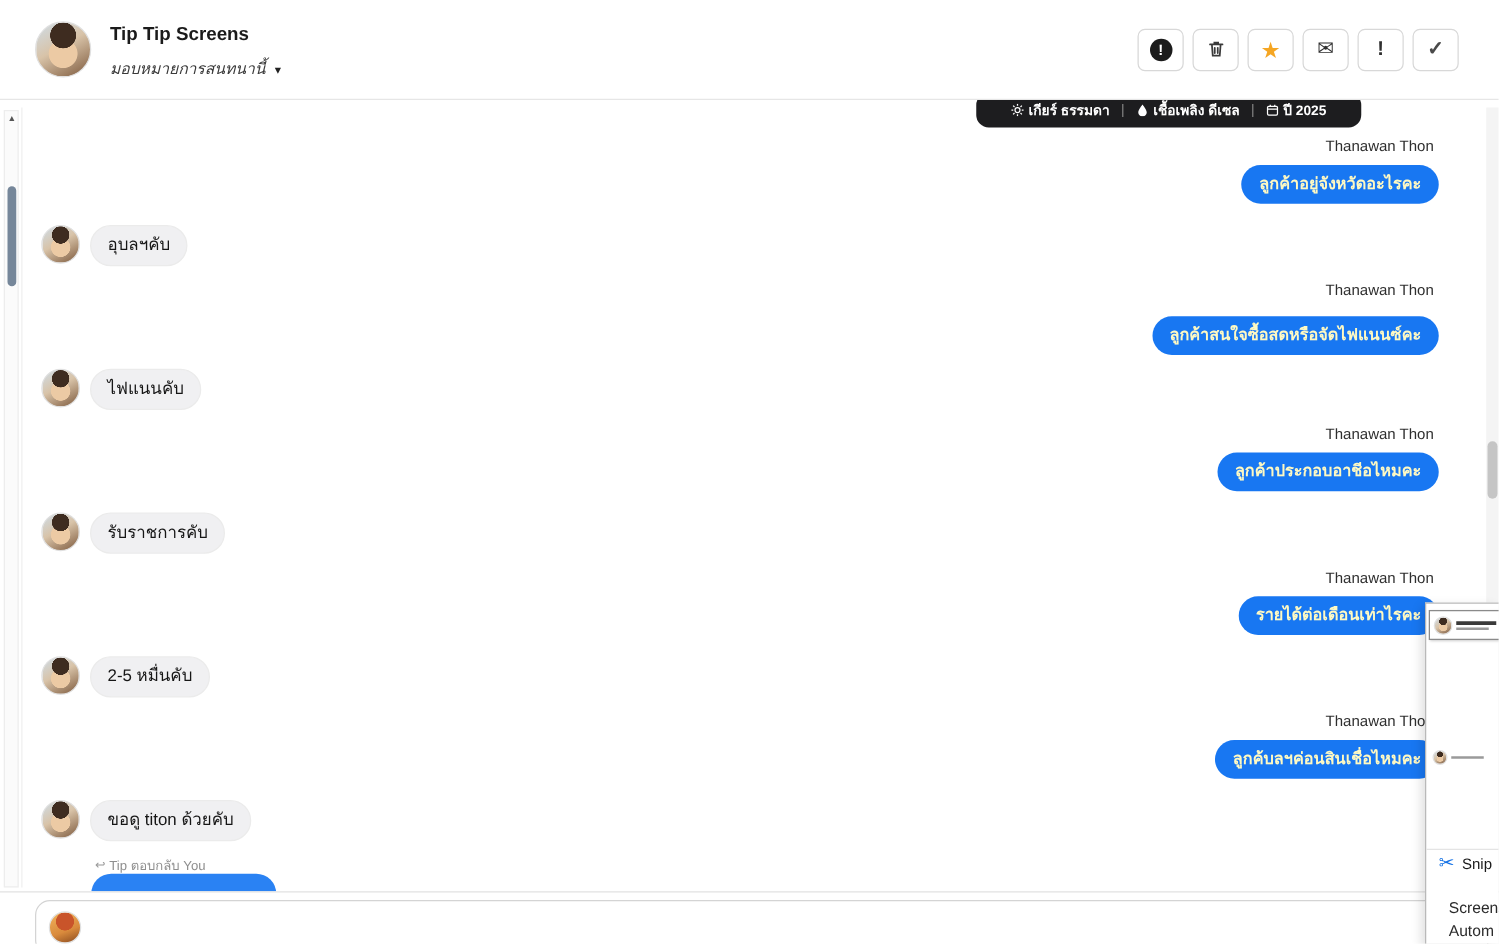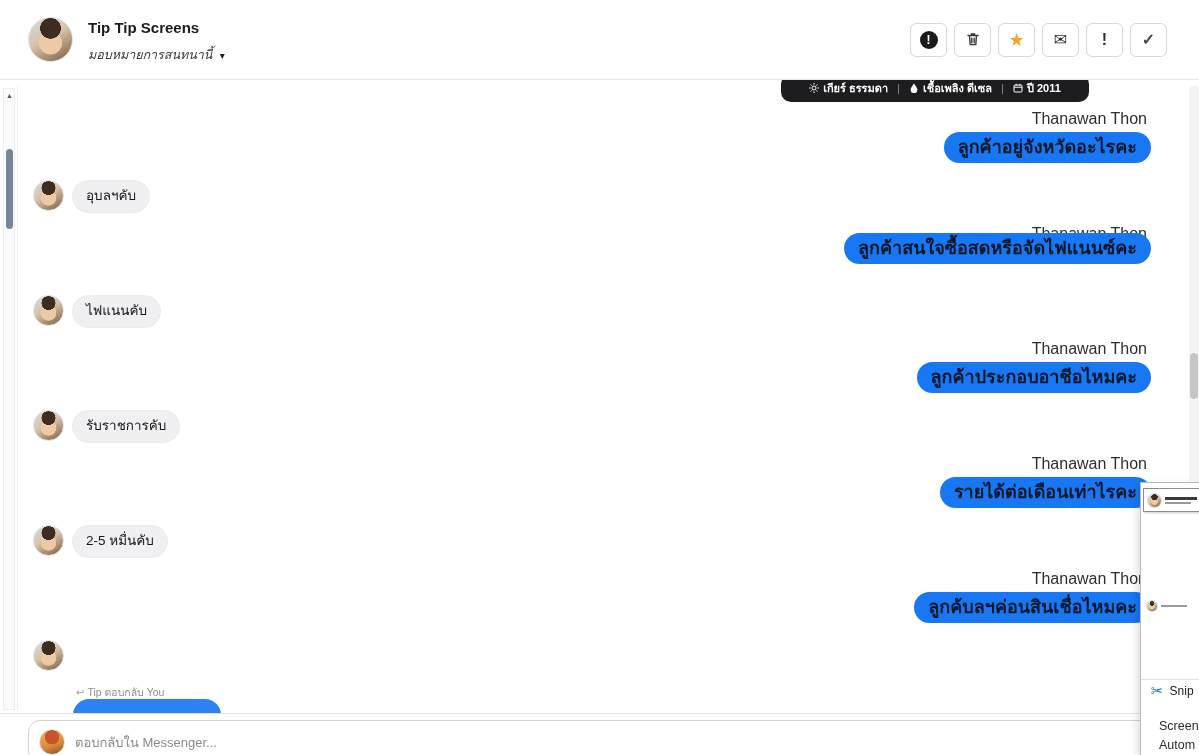--- a/index.html
+++ b/index.html
@@ -66,25 +66,25 @@
     background:#fbfbfb;border:1px solid #ededed;z-index:3;
   }
   .sb-left .arrow{position:absolute;top:3px;left:2px;font-size:7px;color:#555;}
   .sb-left .thumb{position:absolute;top:60px;left:2px;width:7px;height:80px;background:#76879a;border-radius:4px;}
   .chat-left-line{position:absolute;left:17px;top:86px;width:1px;height:624px;background:#f0f0f0;z-index:2;}
   .sb-right{position:absolute;right:0;top:86px;width:10px;height:669px;background:#f4f4f4;z-index:3;}
   .sb-right .thumb{position:absolute;top:267px;left:1px;width:8px;height:46px;background:#c5c5c5;border-radius:4px;}
 
   
   .sender-label{
-    position:absolute;right:52px;font-size:16px;color:#2e2e2e;z-index:2;white-space:nowrap;
+    position:absolute;right:52px;font-size:12px;color:#2e2e2e;z-index:2;white-space:nowrap;
   }
   .bubble-right{
     position:absolute;right:48px;z-index:2;
-    background:var(--bubble-blue);color:#0f172a;font-weight:600;font-size:18px;
+    background:var(--bubble-blue);color:#fef9c3;font-weight:600;font-size:13px;
     padding:7px 14px 8px;border-radius:18px;white-space:nowrap;line-height:16px;
   }
   .row-left{position:absolute;left:33px;display:flex;align-items:flex-start;gap:8px;z-index:2;}
   .m-avatar{width:31px;height:31px;flex:none;}
   .bubble-left{
     background:var(--bubble-gray);color:#161616;font-size:13.5px;
     padding:7px 13px 8px;border-radius:18px;white-space:nowrap;line-height:16px;
     border:1px solid #ebebeb;
   }
   .reply-ctx{
@@ -204,42 +204,42 @@
     <span>เชื้อเพลิง ดีเซล</span>
   </span>
   <span class="sep">|</span>
   <span class="seg">
     <span>
       <svg width="10" height="10" viewBox="0 0 10 10" fill="none" stroke="#fff" stroke-width="1">
         <rect x="1" y="2" width="8" height="7" rx="1"></rect>
         <path d="M1 4.2h8M3.2 .8V2.4M6.8 .8V2.4"></path>
       </svg>
     </span>
-    <span>ปี 2011</span>
+    <span>ปี 2025</span>
   </span>
 </div>
 
 <div class="chat-left-line"></div>
 <div class="sb-left">
   <span class="arrow">▲</span>
   <div class="thumb"></div>
 </div>
 <div class="sb-right">
   <div class="thumb"></div>
 </div>
 
 <div class="sender-label" style="top:110px">Thanawan Thon</div>
 <div class="bubble-right" style="top:132px">ลูกค้าอยู่จังหวัดอะไรคะ</div>
 <div class="row-left" style="top:180px">
   <div class="m-avatar photo-avatar"></div>
   <div class="bubble-left">อุบลฯคับ</div>
 </div>
 
 <div class="sender-label" style="top:225px">Thanawan Thon</div>
-<div class="bubble-right" style="top:233px">ลูกค้าสนใจซื้อสดหรือจัดไฟแนนซ์คะ</div>
+<div class="bubble-right" style="top:253px">ลูกค้าสนใจซื้อสดหรือจัดไฟแนนซ์คะ</div>
 <div class="row-left" style="top:295px">
   <div class="m-avatar photo-avatar"></div>
   <div class="bubble-left">ไฟแนนคับ</div>
 </div>
 
 <div class="sender-label" style="top:340px">Thanawan Thon</div>
 <div class="bubble-right" style="top:362px">ลูกค้าประกอบอาชีอไหมคะ</div>
 <div class="row-left" style="top:410px">
   <div class="m-avatar photo-avatar"></div>
   <div class="bubble-left">รับราชการคับ</div>
@@ -249,32 +249,32 @@
 <div class="bubble-right" style="top:477px">รายได้ต่อเดือนเท่าไรคะ</div>
 <div class="row-left" style="top:525px">
   <div class="m-avatar photo-avatar"></div>
   <div class="bubble-left">2-5 หมื่นคับ</div>
 </div>
 
 <div class="sender-label" style="top:570px">Thanawan Thon</div>
 <div class="bubble-right" style="top:592px">ลูกค้บลฯค่อนสินเชื่อไหมคะ</div>
 <div class="row-left" style="top:640px">
   <div class="m-avatar photo-avatar"></div>
+  <div class="bubble-left">ขอดู titon ด้วยคับ</div>
 </div>
 
 <div class="reply-ctx">
   <span class="ric">↩</span>
   <span>Tip ตอบกลับ You</span>
 </div>
 <div class="bubble-partial"></div>
 
 <div class="composer">
   <div class="composer-box">
     <div class="c-avatar"></div>
-    <input class="composer-input" type="text" placeholder="ตอบกลับใน Messenger..." style="">
   </div>
 </div>
 
 <div class="snip-panel">
   <div class="snip-thumb1">
     <div class="tav photo-avatar"></div>
     <div class="tlines">
       <div class="tbar1"></div>
       <div class="tbar2"></div>
     </div>

